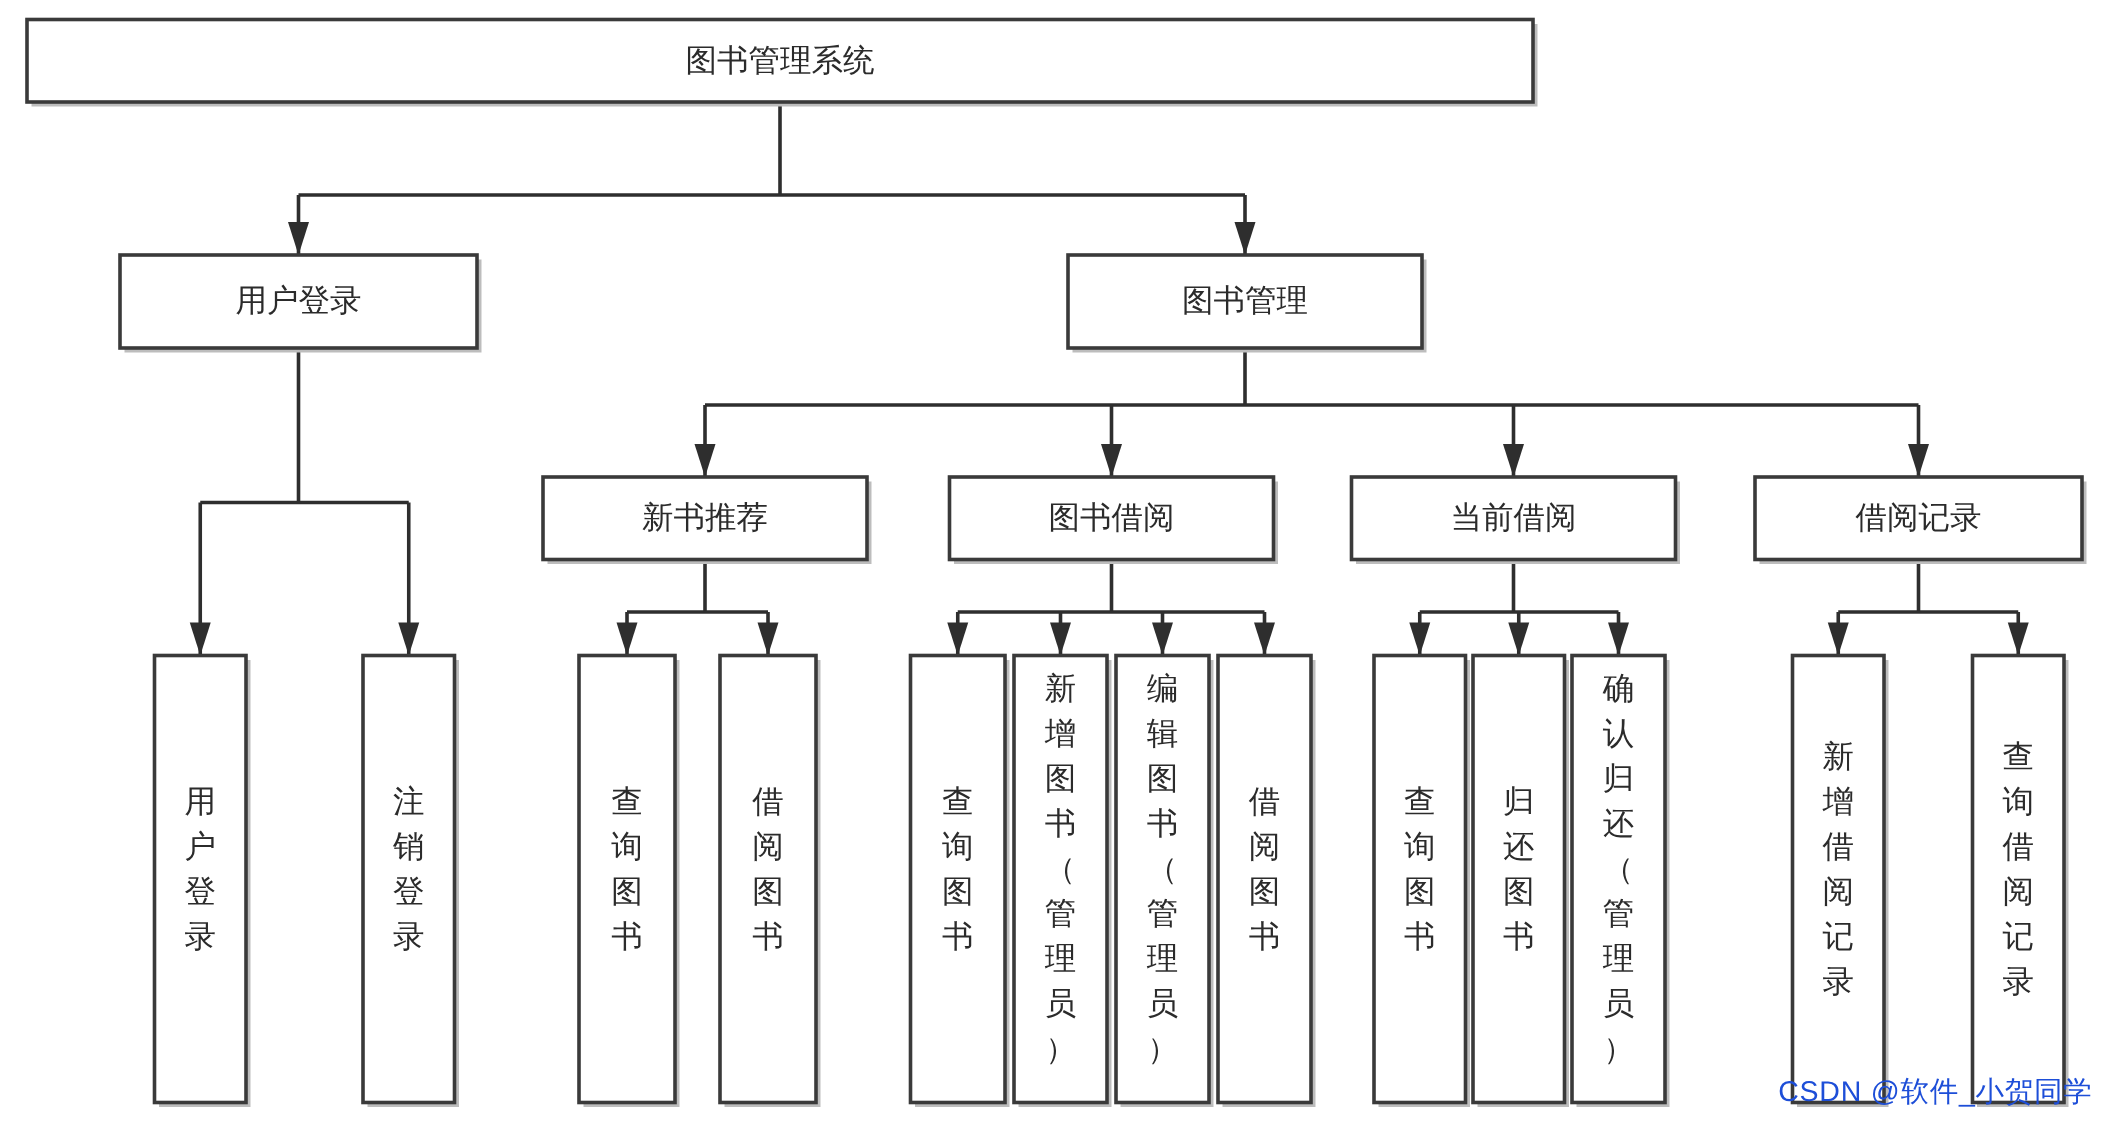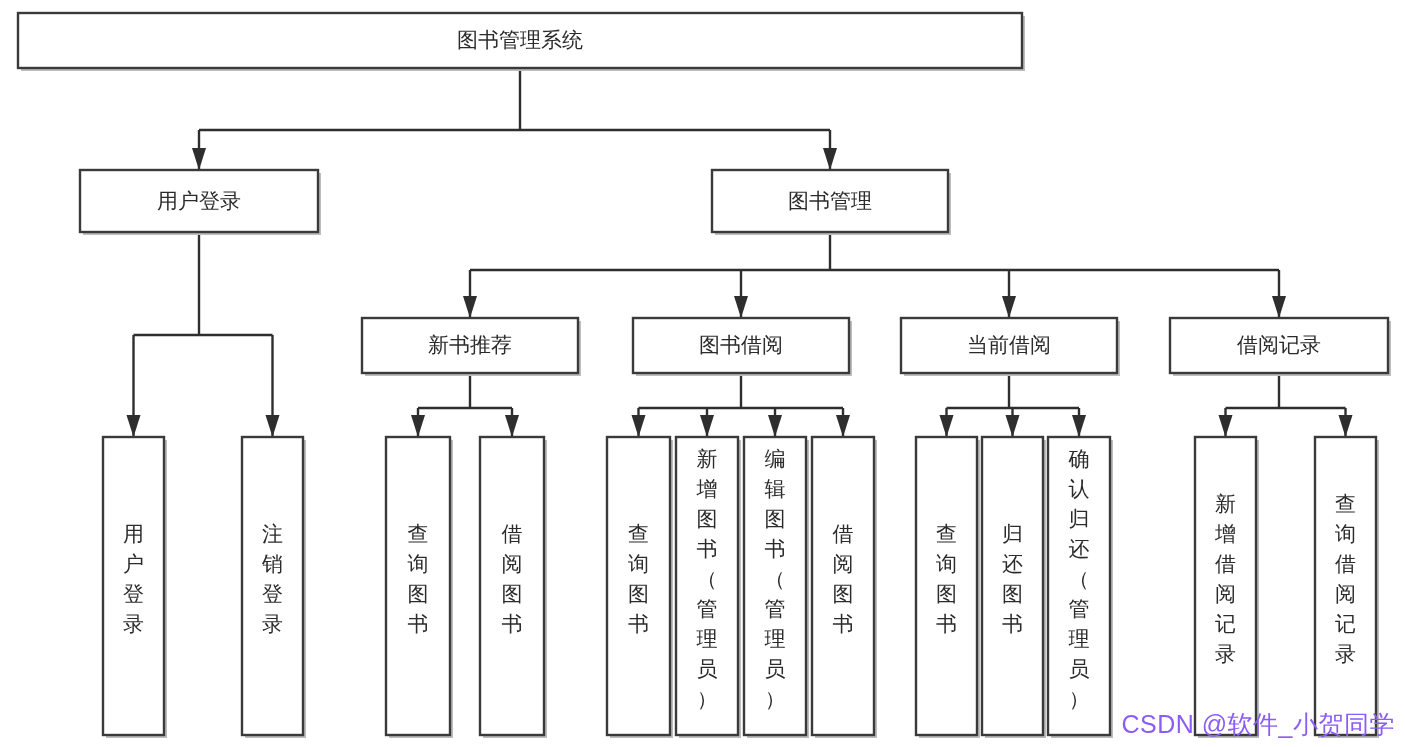--- a/index.html
+++ b/index.html
@@ -56,22 +56,22 @@
     fill: #2b2b2b;
     font-family: "Liberation Sans", "DejaVu Sans", sans-serif;
     font-size: 21px;
     text-anchor: middle;
   }
   .watermark {
     position: absolute;
     right: 10px;
     bottom: 6px;
     font-family: "Liberation Sans", "DejaVu Sans", sans-serif;
-    font-size: 25px;
-    color: #8b5cf6;
+    font-size: 19px;
+    color: #1d4ed8;
     letter-spacing: 0.5px;
     white-space: nowrap;
     user-select: none;
   }
 </style>
 </head>
 <body>
 
 <div id="chart-root">
   <svg class="diagram" viewBox="0 0 1405 747" xmlns="http://www.w3.org/2000/svg">

